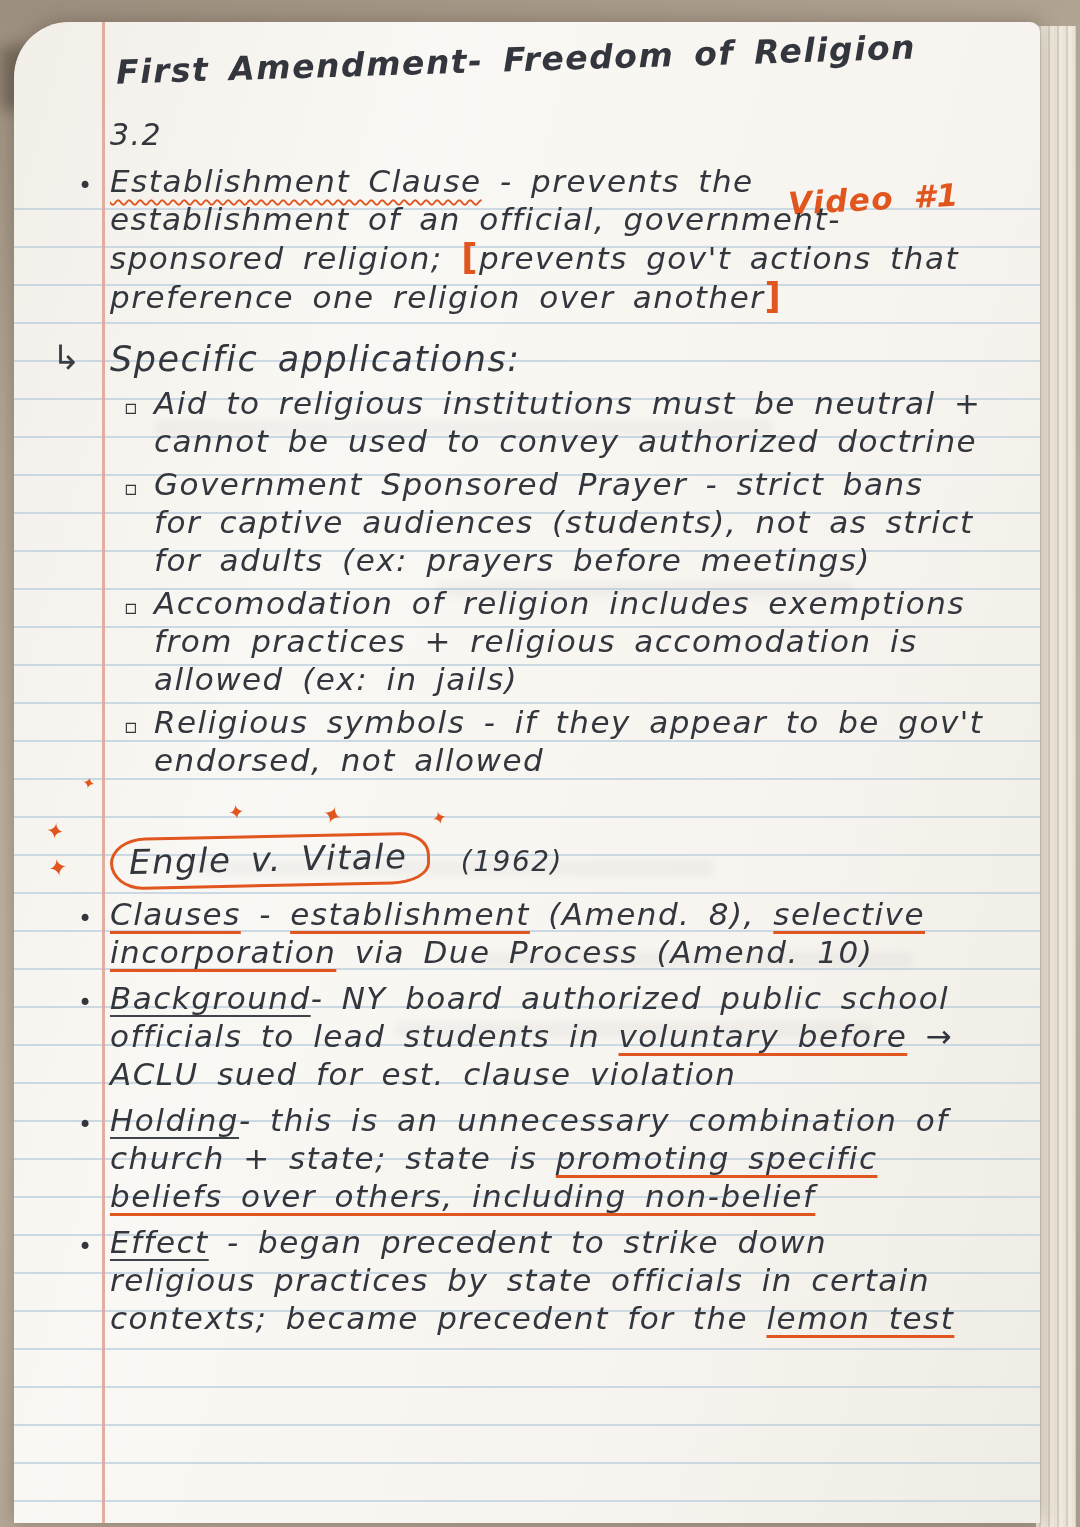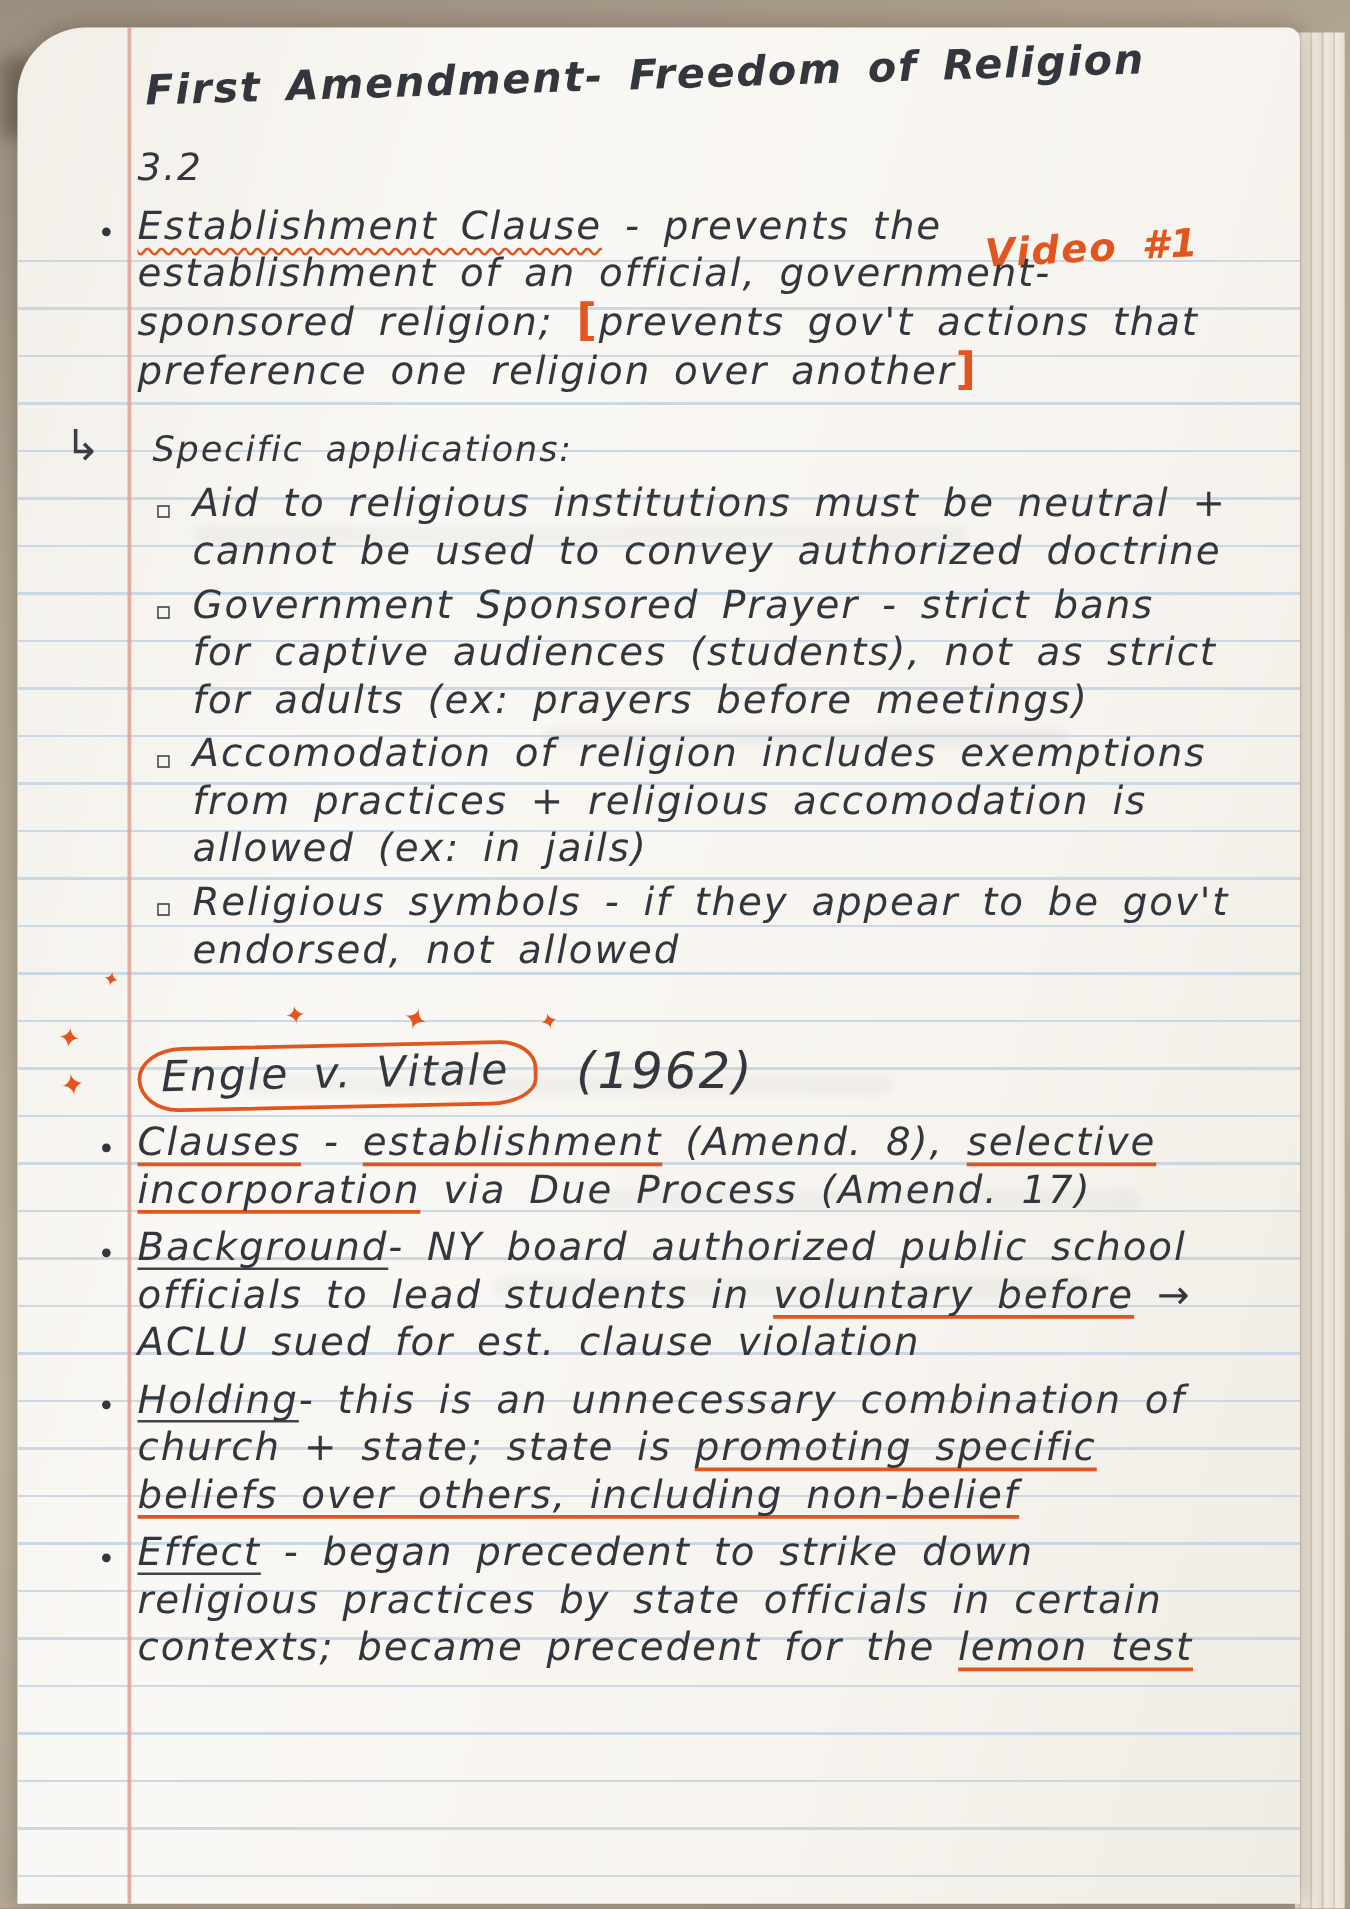--- a/index.html
+++ b/index.html
@@ -58,21 +58,21 @@
     text-decoration:underline; text-decoration-style:wavy;
     text-decoration-color:#e0561e; text-decoration-thickness:2px;
     text-underline-offset:7px;
     margin-top:20px;
   }
   .bracket { color:#e0561e; font-weight:700; font-size:1.15em; font-style:normal; }
   .apps { position:relative; margin-top:24px; }
   .arrow-glyph {
     position:absolute; left:-58px; top:-2px; font-style:normal; font-size:34px; color:#3a3d44;
   }
-  .apps-title { font-size:28px;margin-left:12px; }
+  .apps-title { font-size:35px; }
   .app-item { position:relative; margin-left:44px; margin-top:5px; }
   .sq { position:absolute; left:-30px; top:4px; font-size:20px; font-style:normal; }
   .stars { position:relative; height:54px; }
   .star {
     position:absolute; color:#e0561e; font-style:normal; font-size:20px;
   }
   .star:nth-child(1){ left:-28px; top:-14px; font-size:16px; transform:rotate(12deg); }
   .star:nth-child(2){ left:118px; top:14px; transform:rotate(-8deg); }
   .star:nth-child(3){ left:212px; top:18px; font-size:24px; transform:rotate(20deg); }
   .star:nth-child(4){ left:322px; top:20px; font-size:18px; transform:rotate(-15deg); }
@@ -81,21 +81,21 @@
   .case-star {
     position:absolute; left:-62px; top:14px; color:#e0561e;
     font-style:normal; font-size:24px; transform:rotate(-10deg);
   }
   .bubble {
     display:inline-block; font-size:34px; padding:2px 20px 6px 16px;
     border:3px solid #e0561e;
     border-radius:48px 40px 52px 44px / 34px 30px 28px 36px;
     transform:rotate(-1.2deg);
   }
-  .case-year { font-size:40px; margin-left:12px;text-align:right; }
+  .case-year { font-size:28px; margin-left:12px;text-align:right; }
   .u-orange {
     text-decoration:underline; text-decoration-color:#e0561e;
     text-decoration-thickness:2.5px; text-underline-offset:6px;
   }
   .u-dark {
     text-decoration:underline; text-decoration-color:#40434a;
     text-decoration-thickness:2px; text-underline-offset:6px;text-align:center;
   }
 </style>
 </head>
@@ -160,21 +160,21 @@
       </div>
 
       <div class="case-row">
         <span class="case-star">✦</span>
         <span class="bubble">Engle v. Vitale</span>
         <span class="case-year">(1962)</span>
       </div>
 
       <div class="mrow">
         <span class="mdot">•</span>
-        <p><span class="u-orange">Clauses</span><span> - </span><span class="u-orange">establishment</span><span> (Amend. 8), </span><span class="u-orange">selective incorporation</span><span> via Due Process (Amend. 17)</span></p>
+        <p><span class="u-orange">Clauses</span><span> - </span><span class="u-orange">establishment</span><span> (Amend. 8), </span><span class="u-orange">selective incorporation</span><span> via Due Process (Amend. 10)</span></p>
       </div>
 
       <div class="mrow">
         <span class="mdot">•</span>
         <p><span class="u-dark">Background</span><span>- NY board authorized public school officials to lead students in </span><span class="u-orange">voluntary before</span><span> → ACLU sued for est. clause violation</span></p>
       </div>
 
       <div class="mrow">
         <span class="mdot">•</span>
         <p><span class="u-dark">Holding</span><span>- this is an unnecessary combination of church + state; state is </span><span class="u-orange">promoting specific beliefs over others, including non-belief</span></p>

